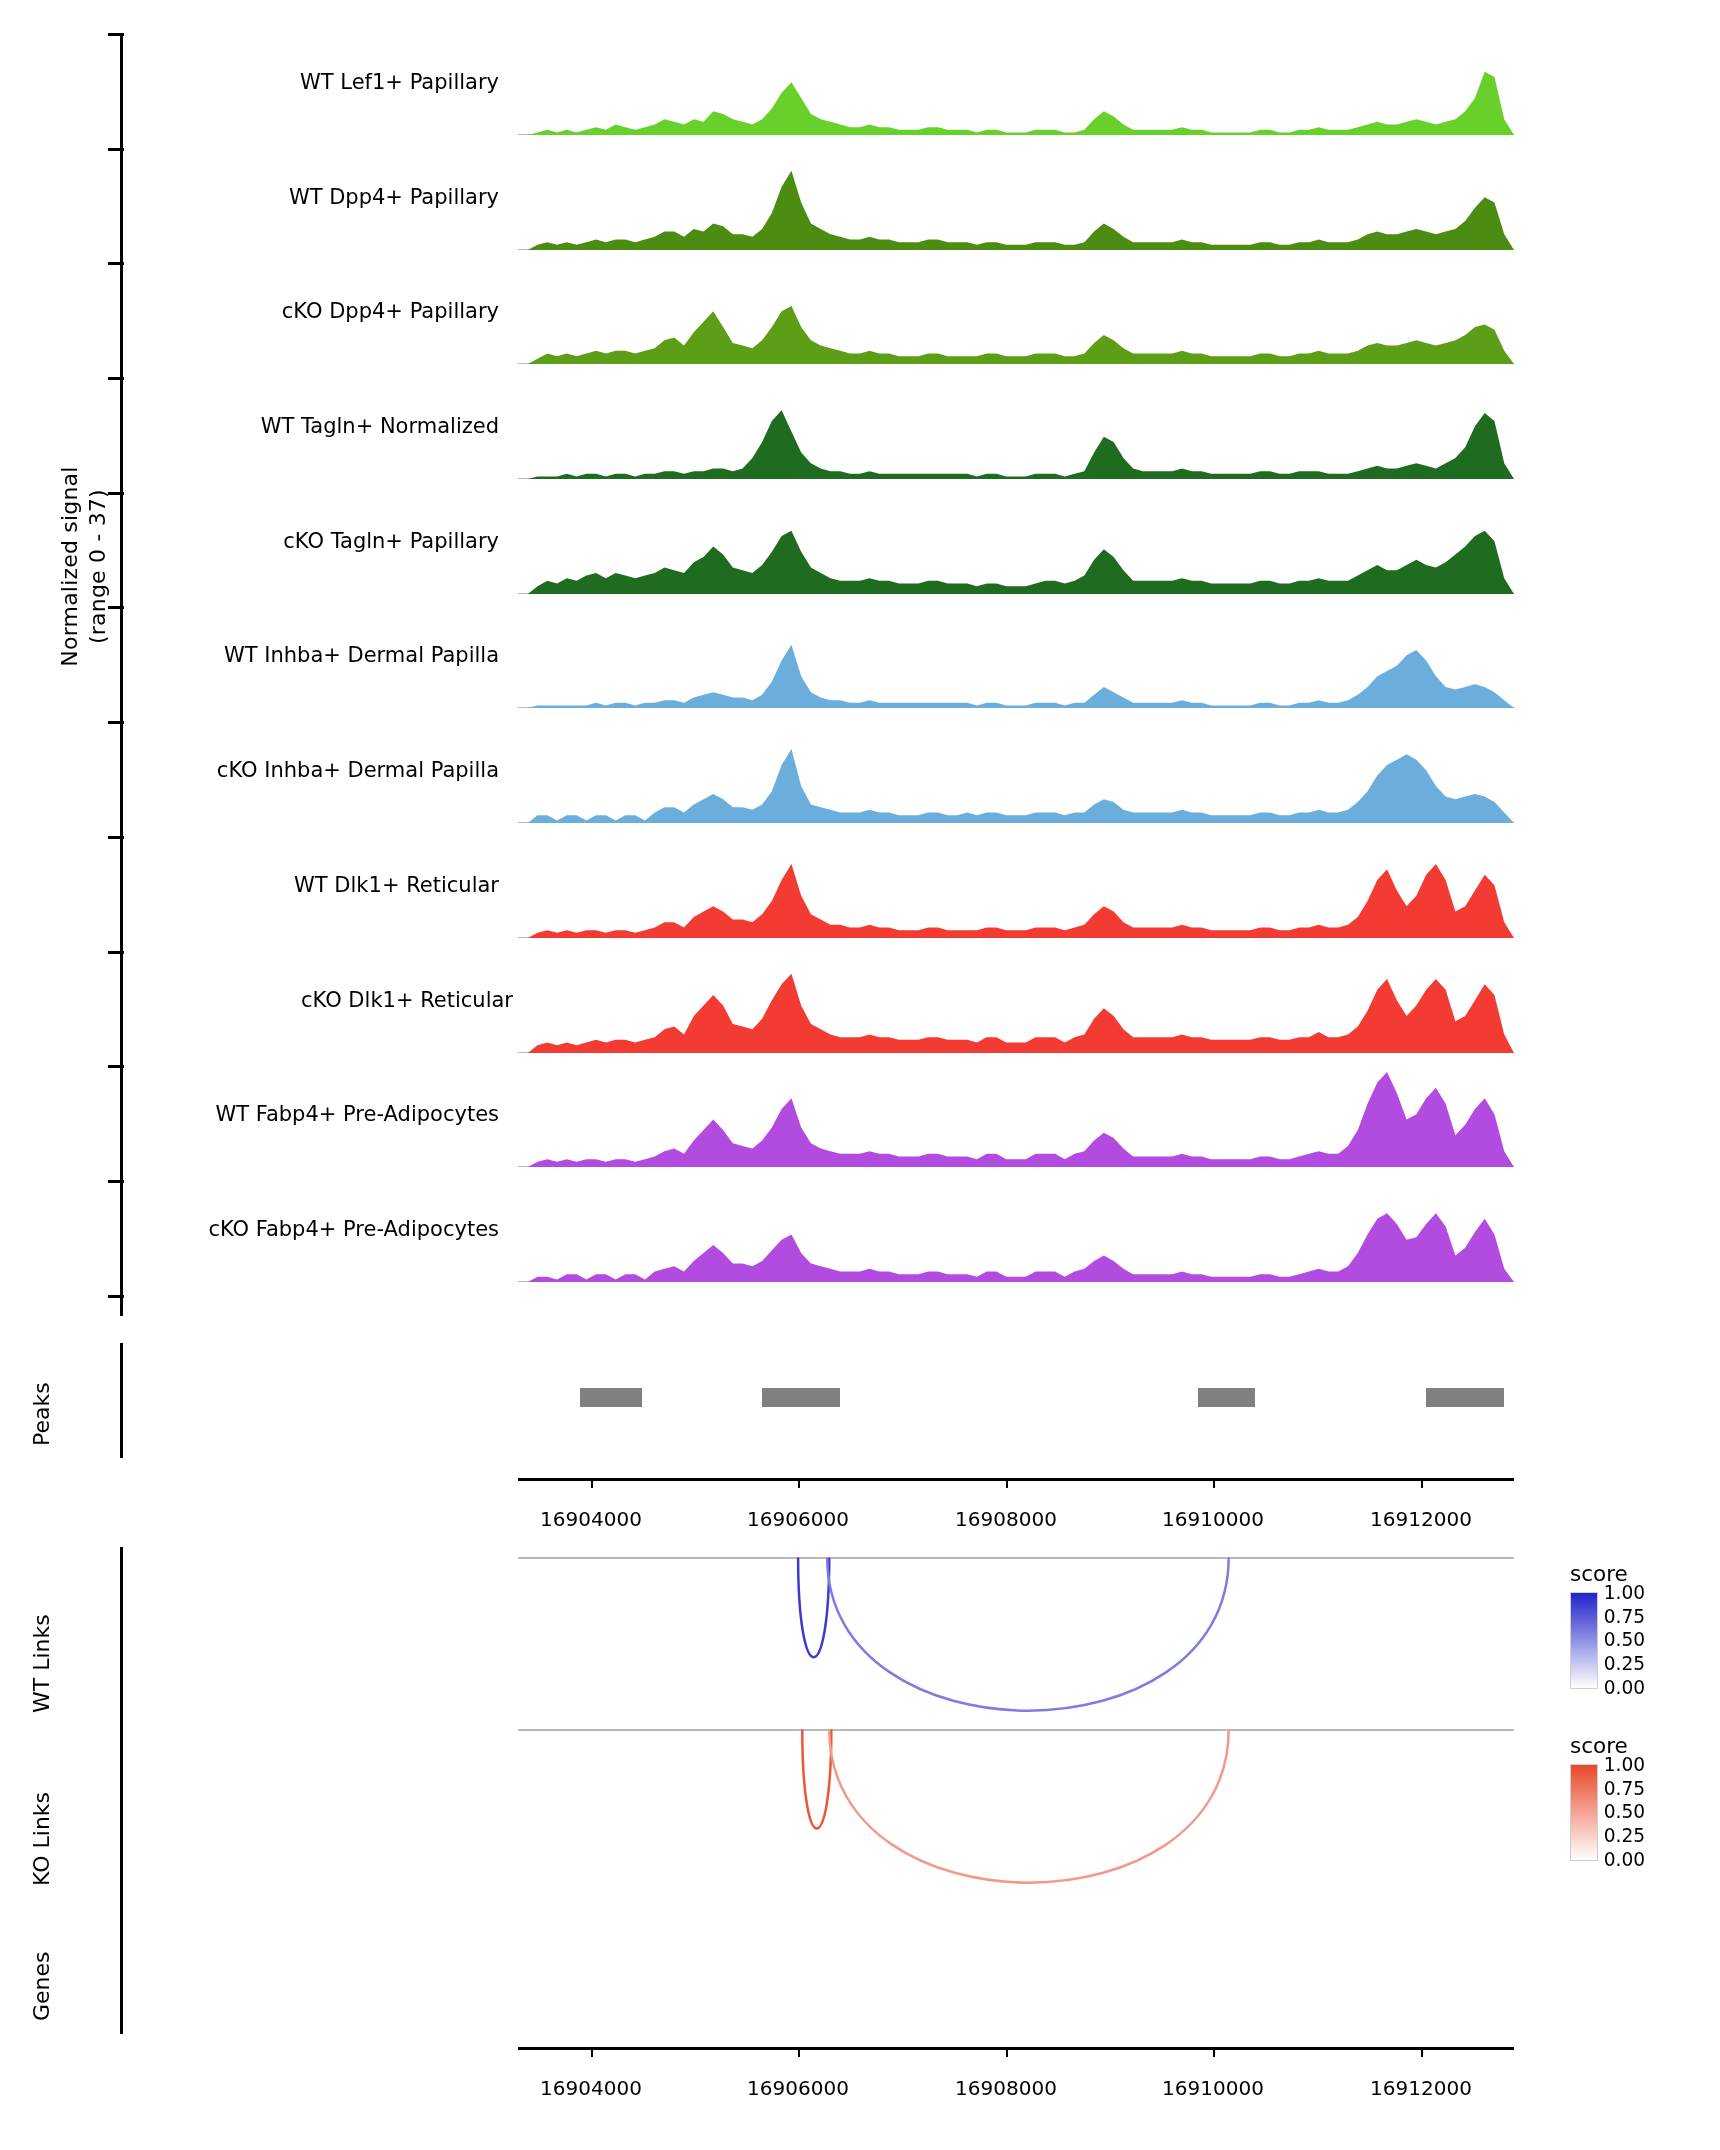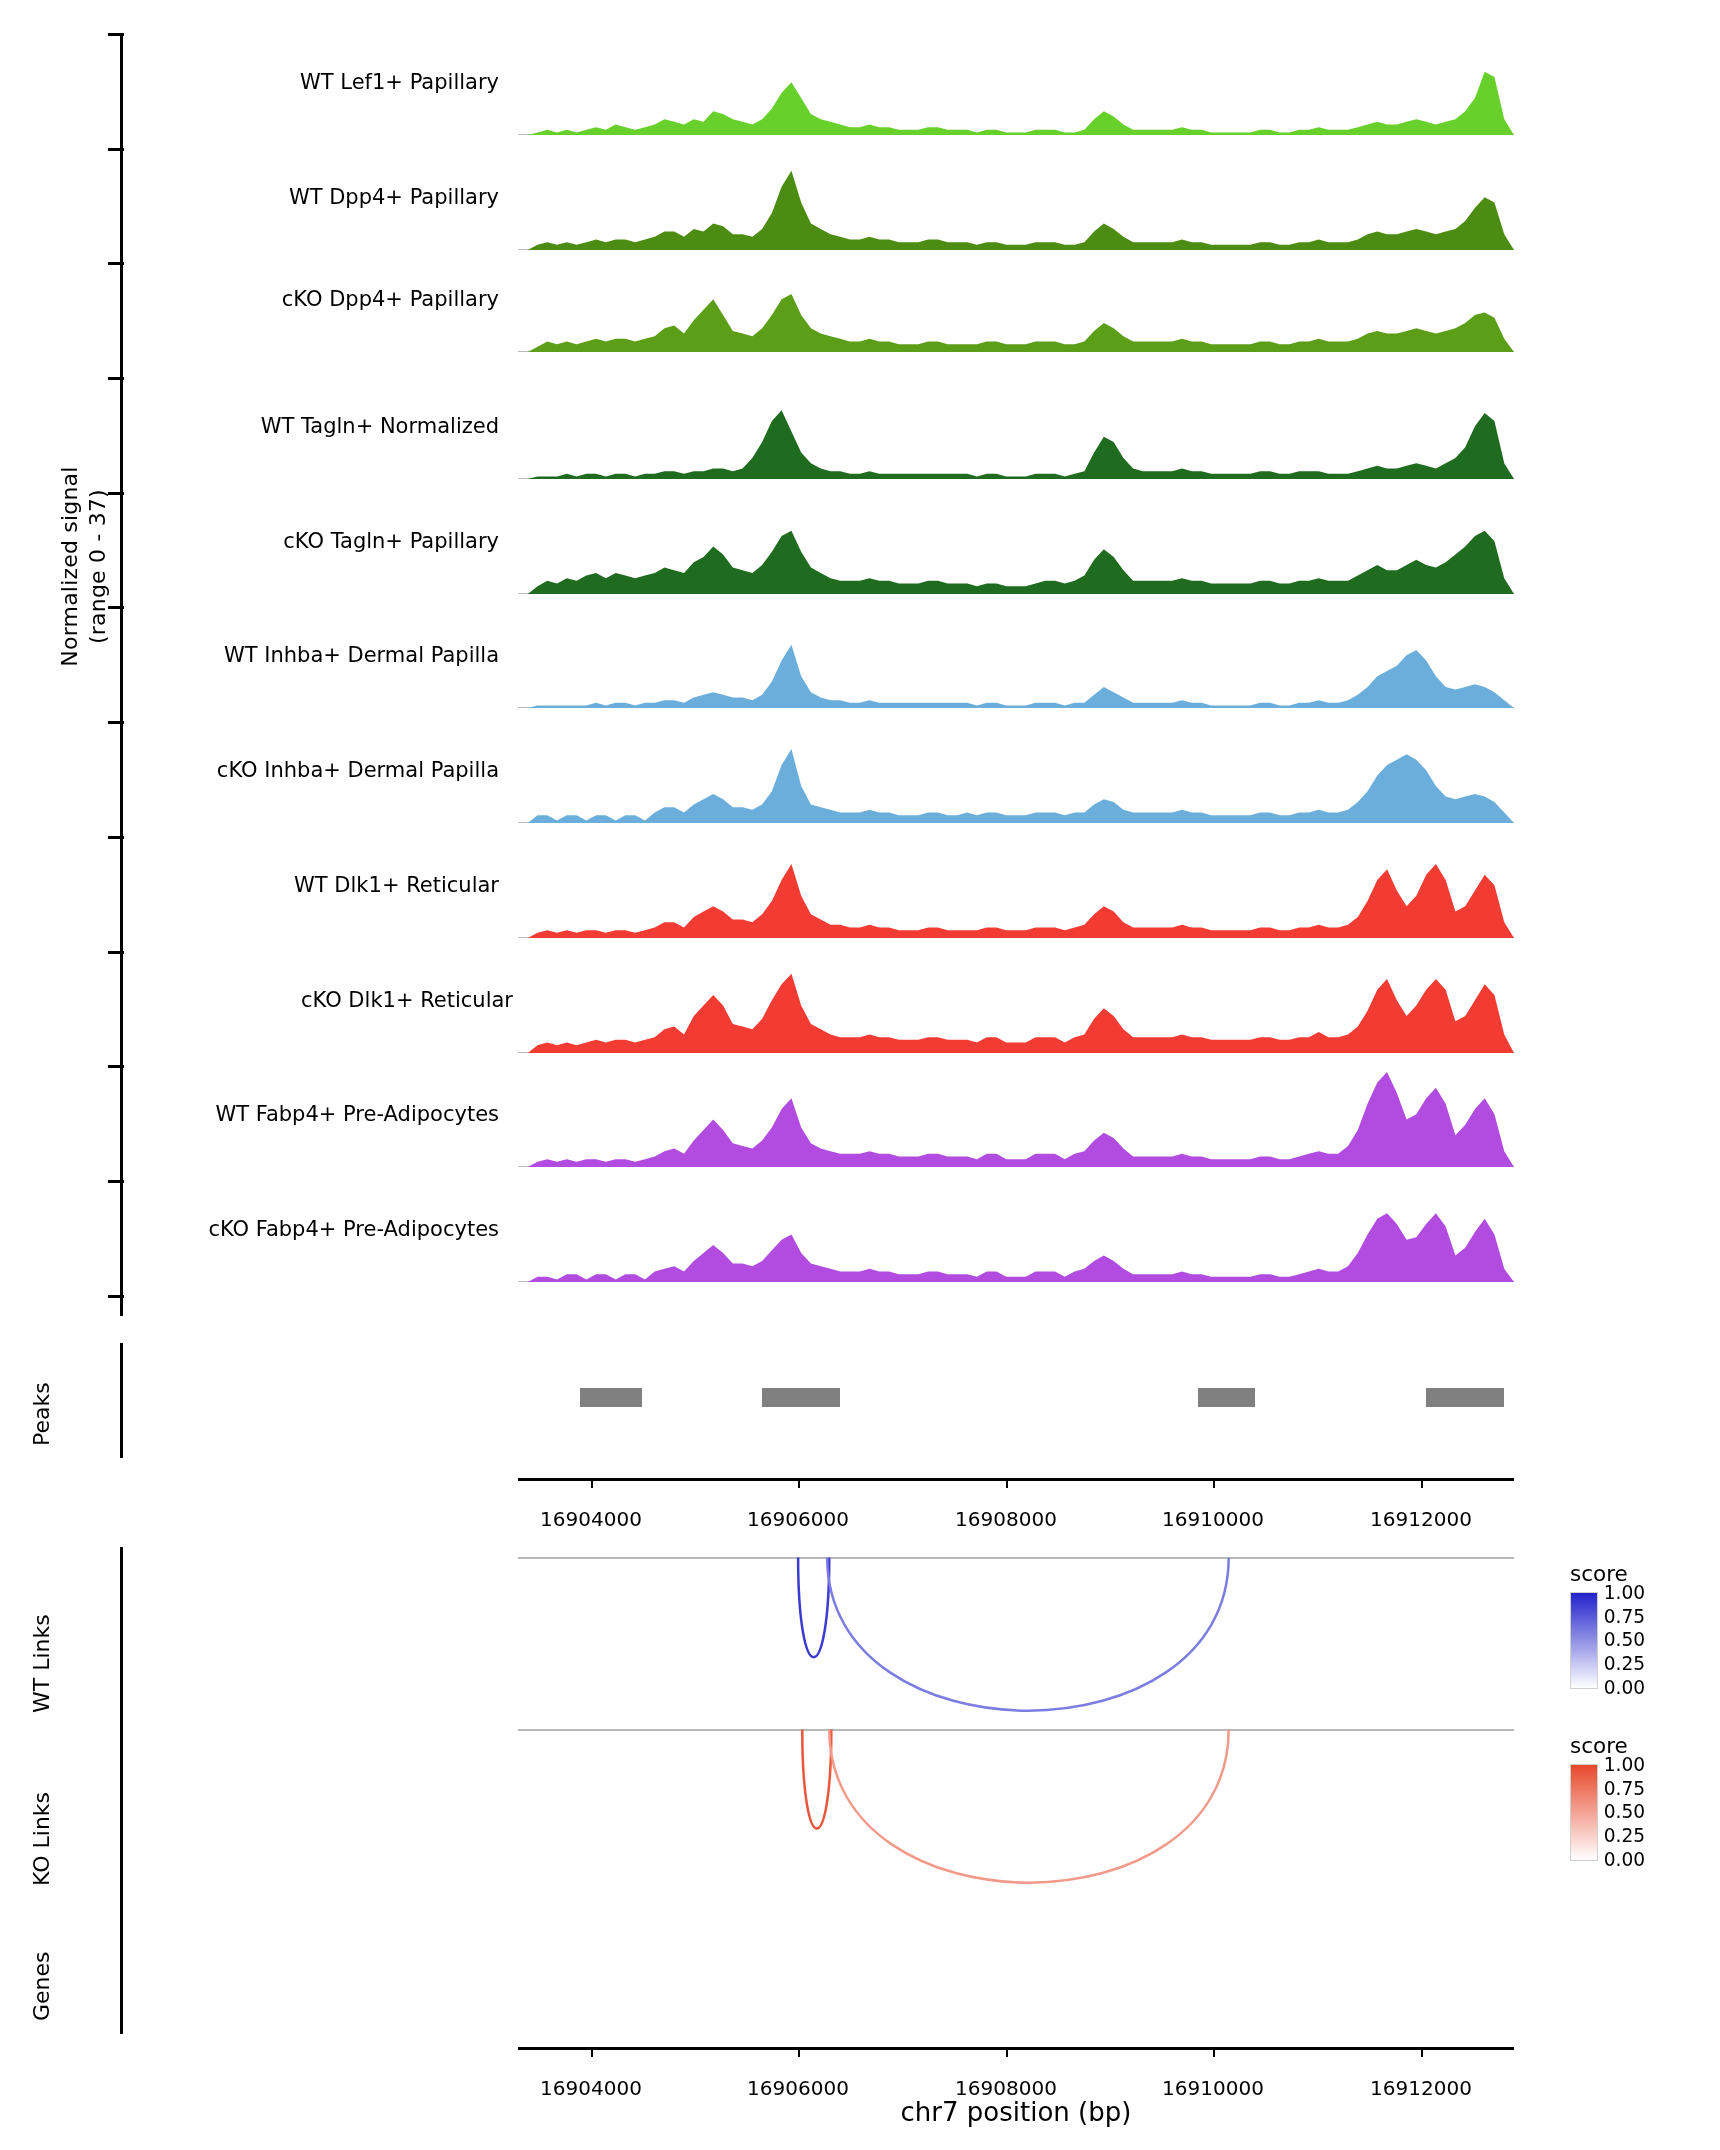--- a/index.html
+++ b/index.html
@@ -99,21 +99,21 @@
         </div>
         <div class="track" style="top: 148px;">
           <div class="track-label">WT Dpp4+ Papillary</div>
           <div class="track-plot">
             <div class="baseline"></div>
             <svg viewBox="0 0 1390 160" preserveAspectRatio="none">
               <path d="M0,142 L0.0,142.0 L13.6,142.0 L27.3,134.6 L40.9,131.0 L54.5,134.6 L68.1,131.0 L81.8,134.6 L95.4,131.0 L109.0,127.3 L122.6,131.0 L136.3,127.3 L149.9,127.3 L163.5,131.0 L177.2,127.3 L190.8,123.6 L204.4,116.3 L218.0,116.3 L231.7,123.6 L245.3,112.6 L258.9,116.3 L272.5,105.2 L286.2,108.9 L299.8,119.9 L313.4,119.9 L327.1,123.6 L340.7,112.6 L354.3,90.5 L367.9,53.8 L381.6,31.7 L395.2,75.8 L408.8,105.2 L422.5,112.6 L436.1,119.9 L449.7,123.6 L463.3,127.3 L477.0,127.3 L490.6,123.6 L504.2,127.3 L517.8,127.3 L531.5,131.0 L545.1,131.0 L558.7,131.0 L572.4,127.3 L586.0,127.3 L599.6,131.0 L613.2,131.0 L626.9,131.0 L640.5,134.6 L654.1,131.0 L667.7,131.0 L681.4,134.6 L695.0,134.6 L708.6,134.6 L722.3,131.0 L735.9,131.0 L749.5,131.0 L763.1,134.6 L776.8,134.6 L790.4,131.0 L804.0,116.3 L817.6,105.2 L831.3,112.6 L844.9,123.6 L858.5,131.0 L872.2,131.0 L885.8,131.0 L899.4,131.0 L913.0,131.0 L926.7,127.3 L940.3,131.0 L953.9,131.0 L967.5,134.6 L981.2,134.6 L994.8,134.6 L1008.4,134.6 L1022.1,134.6 L1035.7,131.0 L1049.3,131.0 L1062.9,134.6 L1076.6,134.6 L1090.2,131.0 L1103.8,131.0 L1117.5,127.3 L1131.1,131.0 L1144.7,131.0 L1158.3,131.0 L1172.0,127.3 L1185.6,119.9 L1199.2,116.3 L1212.8,119.9 L1226.5,119.9 L1240.1,116.3 L1253.7,112.6 L1267.4,116.3 L1281.0,119.9 L1294.6,116.3 L1308.2,112.6 L1321.9,101.6 L1335.5,83.2 L1349.1,68.5 L1362.7,75.8 L1376.4,119.9 L1390.0,142.0 L1390,142 Z" fill="#4C8C12"></path>
             </svg>
           </div>
         </div>
-        <div class="track" style="top: 250px;">
+        <div class="track" style="top: 262px;">
           <div class="track-label">cKO Dpp4+ Papillary</div>
           <div class="track-plot">
             <div class="baseline"></div>
             <svg viewBox="0 0 1390 160" preserveAspectRatio="none">
               <path d="M0,142 L0.0,142.0 L13.6,142.0 L27.3,134.6 L40.9,127.3 L54.5,131.0 L68.1,127.3 L81.8,131.0 L95.4,127.3 L109.0,123.6 L122.6,127.3 L136.3,123.6 L149.9,123.6 L163.5,127.3 L177.2,123.6 L190.8,119.9 L204.4,108.9 L218.0,105.2 L231.7,116.3 L245.3,97.9 L258.9,83.2 L272.5,68.5 L286.2,90.5 L299.8,112.6 L313.4,116.3 L327.1,119.9 L340.7,108.9 L354.3,90.5 L367.9,68.5 L381.6,61.1 L395.2,90.5 L408.8,108.9 L422.5,116.3 L436.1,119.9 L449.7,123.6 L463.3,127.3 L477.0,127.3 L490.6,123.6 L504.2,127.3 L517.8,127.3 L531.5,131.0 L545.1,131.0 L558.7,131.0 L572.4,127.3 L586.0,127.3 L599.6,131.0 L613.2,131.0 L626.9,131.0 L640.5,131.0 L654.1,127.3 L667.7,127.3 L681.4,131.0 L695.0,131.0 L708.6,131.0 L722.3,127.3 L735.9,127.3 L749.5,127.3 L763.1,131.0 L776.8,131.0 L790.4,127.3 L804.0,112.6 L817.6,101.6 L831.3,108.9 L844.9,119.9 L858.5,127.3 L872.2,127.3 L885.8,127.3 L899.4,127.3 L913.0,127.3 L926.7,123.6 L940.3,127.3 L953.9,127.3 L967.5,131.0 L981.2,131.0 L994.8,131.0 L1008.4,131.0 L1022.1,131.0 L1035.7,127.3 L1049.3,127.3 L1062.9,131.0 L1076.6,131.0 L1090.2,127.3 L1103.8,127.3 L1117.5,123.6 L1131.1,127.3 L1144.7,127.3 L1158.3,127.3 L1172.0,123.6 L1185.6,116.3 L1199.2,112.6 L1212.8,116.3 L1226.5,116.3 L1240.1,112.6 L1253.7,108.9 L1267.4,112.6 L1281.0,116.3 L1294.6,112.6 L1308.2,108.9 L1321.9,101.6 L1335.5,90.5 L1349.1,86.9 L1362.7,94.2 L1376.4,123.6 L1390.0,142.0 L1390,142 Z" fill="#5C9E18"></path>
             </svg>
           </div>
         </div>
         <div class="track" style="top: 377px;">
           <div class="track-label">WT Tagln+ Normalized</div>
@@ -276,16 +276,15 @@
       <div class="x-lab" style="left: 73px;">16904000</div>
       <div class="x-tick" style="left: 280px;"></div>
       <div class="x-lab" style="left: 280px;">16906000</div>
       <div class="x-tick" style="left: 488px;"></div>
       <div class="x-lab" style="left: 488px;">16908000</div>
       <div class="x-tick" style="left: 695px;"></div>
       <div class="x-lab" style="left: 695px;">16910000</div>
       <div class="x-tick" style="left: 903px;"></div>
       <div class="x-lab" style="left: 903px;">16912000</div>
     </div>
-  <div id="x-title">chr7 position (bp)</div>
 
 </div>
 
 
 </body></html>

